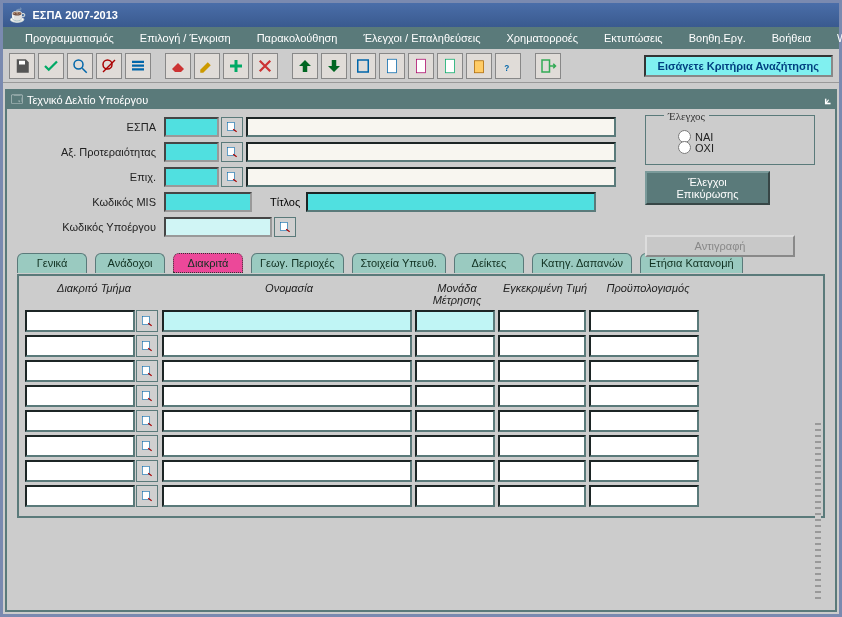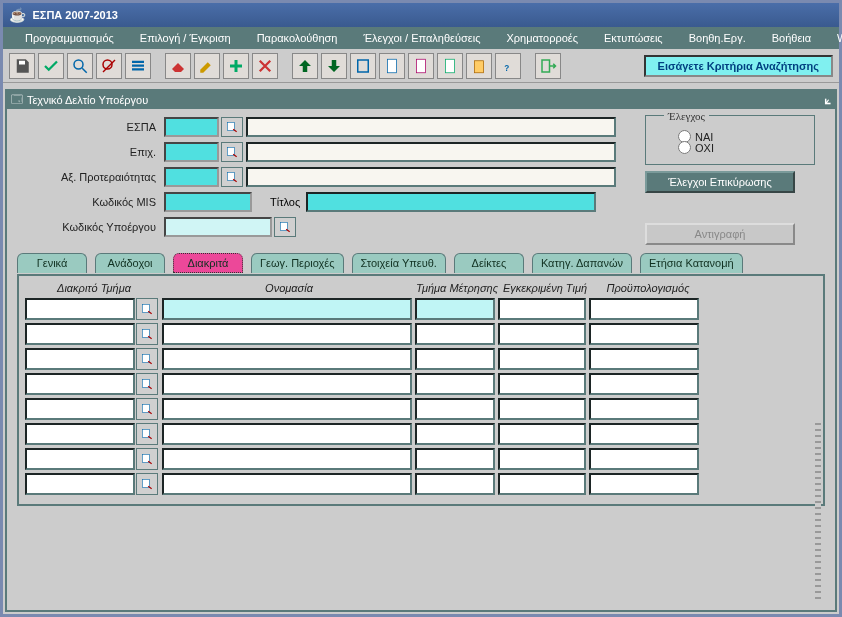--- a/index.html
+++ b/index.html
@@ -24,21 +24,21 @@
 .picker-btn svg { width:14px; height:14px; }
 .long-in { flex: 0 0 370px; height: 20px; background: #f8f6f0; border: 2px inset #5a7a7a; margin-left: 3px; }
 .mis-in { width: 88px; height: 20px; background: #50e0e0; border: 2px inset #999; }
 .title-label { margin-left: 12px; padding: 0 6px; }
 .title-in { width: 290px; height: 20px; background: #50e0e0; border: 2px inset #5a7a7a; }
 .sub-in { width: 108px; height: 20px; background: #d0f5f5; border: 2px inset #999; }
 .control-box { position: absolute; top: 6px; right: 20px; width: 170px; }
 .fieldset { border: 1px solid #5a7a7a; padding: 6px 10px 8px 10px; background: #cccccc; }
 .fieldset-title { position: relative; top: -12px; background: #cccccc; padding: 0 4px; color: #333; display: inline-block; margin-left: 8px; font-family: Liberation Serif, serif; }
 .radio-row { display: flex; align-items: center; gap: 4px; margin: -4px 0 2px 22px; color: #222; }
-.teal-btn { background: #5a7a7a; color: #fff; border: 2px outset #7a9a9a; padding: 3px 10px; margin-top: 6px; width: 150px; cursor: pointer; }
+.teal-btn { background: #5a7a7a; color: #fff; border: 2px outset #7a9a9a; padding: 3px 10px; margin-top: 6px; width: 125px; cursor: pointer; }
 .gray-btn { background: #c8c8c8; color: #888; border: 2px outset #ddd; padding: 3px 20px; margin-top: 30px; width: 150px; }
 .tabs { display: flex; gap: 8px; padding: 1px 10px; margin-top: 4px; }
 .tab { background: #9acac0; border: 1px solid #5a7a7a; border-bottom: none; border-radius: 6px 6px 0 0; padding: 3px 8px; color: #103020; cursor: pointer; min-width:70px; text-align:center; white-space:nowrap; }
 .tab.active { background: #ec4899; border: 1px dotted #333; }
 .grid-area { border: 2px solid #5a7a7a; margin: 0 10px 12px 10px; background: #cccccc; padding: 6px; }
 .grid-headers { display: flex; margin-bottom: 4px; font-style: italic; }
 .gh { color: #222; text-align: center; }
 .gh1 { width: 138px; } .gh2 { width: 252px; } .gh3 { width: 84px; } .gh4 { width: 92px; } .gh5 { width: 114px; }
 .grid-row { display: flex; align-items: center; margin-bottom: 3px; }
 .gc { height: 22px; border: 2px inset #5a7a7a; background: #fff; }
@@ -185,32 +185,32 @@
         <input class="short-in" style="">
         <div class="picker-btn">
             <svg viewBox="0 0 24 24">
               <rect x="4" y="4" width="12" height="14" fill="#fff" stroke="#06a"></rect>
               <path d="M14 16l6 4" stroke="#a00" stroke-width="2"></path>
             </svg>
           </div>
         <input class="long-in" style="">
       </div>
       <div class="form-row">
-        <div class="form-label">Επιχ.</div>
+        <div class="form-label">Αξ. Προτεραιότητας</div>
         <input class="short-in" style="">
         <div class="picker-btn">
             <svg viewBox="0 0 24 24">
               <rect x="4" y="4" width="12" height="14" fill="#fff" stroke="#06a"></rect>
               <path d="M14 16l6 4" stroke="#a00" stroke-width="2"></path>
             </svg>
           </div>
         <input class="long-in" style="">
       </div>
       <div class="form-row">
-        <div class="form-label">Αξ. Προτεραιότητας</div>
+        <div class="form-label">Επιχ.</div>
         <input class="short-in" style="">
         <div class="picker-btn">
             <svg viewBox="0 0 24 24">
               <rect x="4" y="4" width="12" height="14" fill="#fff" stroke="#06a"></rect>
               <path d="M14 16l6 4" stroke="#a00" stroke-width="2"></path>
             </svg>
           </div>
         <input class="long-in" style="">
       </div>
       <div class="form-row">
@@ -255,21 +255,21 @@
       <div class="tab">Στοιχεία Υπευθ.</div>
       <div class="tab">Δείκτες</div>
       <div class="tab">Κατηγ. Δαπανών</div>
       <div class="tab">Ετήσια Κατανομή</div>
     </div>
 
     <div class="grid-area">
       <div class="grid-headers">
         <div class="gh gh1">Διακριτό Τμήμα</div>
         <div class="gh gh2">Ονομασία</div>
-        <div class="gh gh3">Τμήμα Μέτρησης</div>
+        <div class="gh gh3">Μονάδα Μέτρησης</div>
         <div class="gh gh4">Εγκεκριμένη Τιμή</div>
         <div class="gh gh5">Προϋπολογισμός</div>
       </div>
       <div id="grid-body">
           <div class="grid-row">
             <input class="gc gc1" style="">
             <div class="gcp">
               <svg viewBox="0 0 24 24">
                 <rect x="4" y="4" width="12" height="14" fill="#fff" stroke="#06a"></rect>
                 <path d="M14 16l6 4" stroke="#a00" stroke-width="2"></path>

